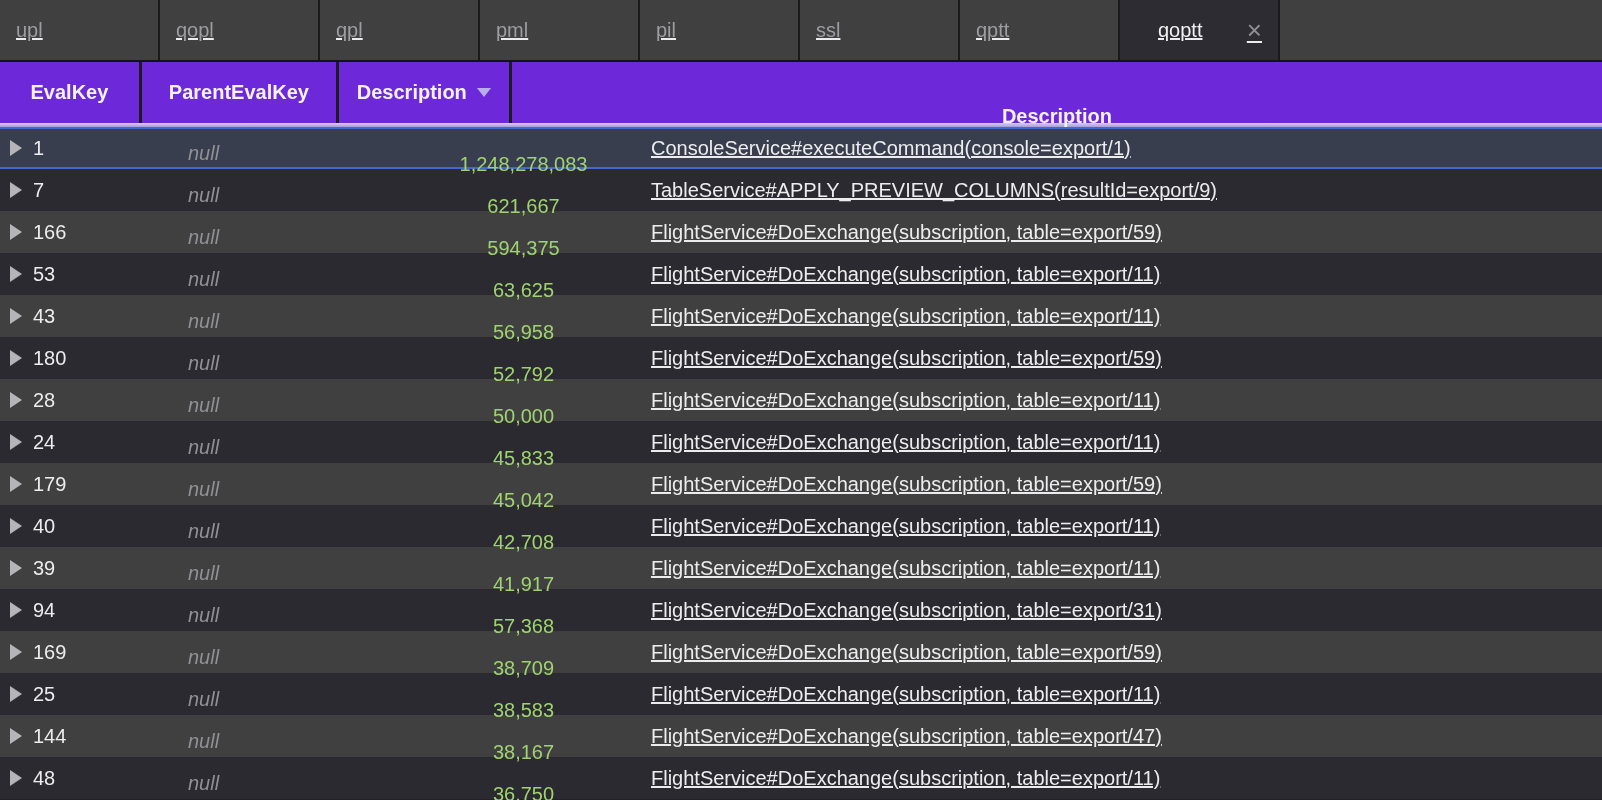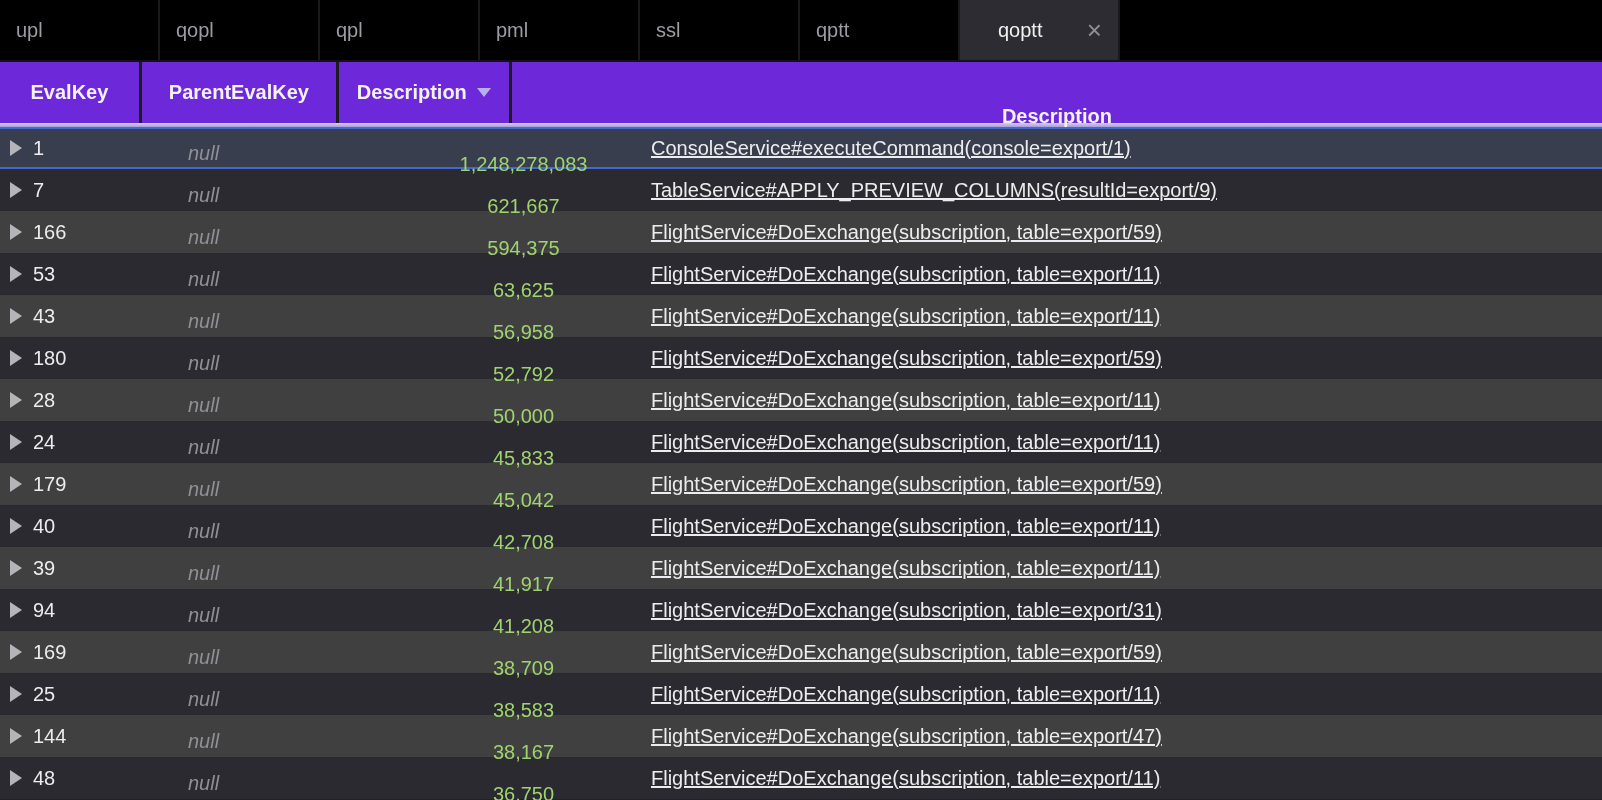--- a/index.html
+++ b/index.html
@@ -8,22 +8,23 @@
     background:#232327;
     font-family:"Liberation Sans", sans-serif;
     color:#ececee;
   }
 
   
   .tabbar {
     height:62px;
     display:flex;
     align-items:stretch;
-    background:#000000;
+    background:#404040;
     border-bottom:2px solid #141416;
+    text-decoration:underline;
   }
   .tab {
     width:160px;
     display:flex;
     align-items:center;
     padding-left:16px;
     font-size:20px;
     color:#9c9ca2;
     border-right:2px solid #1a1a1d;
     cursor:default;
@@ -140,20 +141,24 @@
   </div>
     <div class="tab">
     <span>qpl</span>
 
   </div>
     <div class="tab">
     <span>pml</span>
 
   </div>
     <div class="tab">
+    <span>pil</span>
+
+  </div>
+    <div class="tab">
     <span>ssl</span>
 
   </div>
     <div class="tab">
     <span>qptt</span>
 
   </div>
     <div class="tab active">
     <span>qoptt</span>
     <span class="close">×</span>
@@ -277,21 +282,21 @@
     <div class="cell c-parent">null</div>
     <div class="cell c-usage">41,917</div>
     <div class="cell c-desc">FlightService#DoExchange(subscription, table=export/11)</div>
   </div>
     <div class="row dark">
     <div class="cell c-eval">
       <span class="expand-tri"></span>
       <span>94</span>
     </div>
     <div class="cell c-parent">null</div>
-    <div class="cell c-usage">41,208</div>
+    <div class="cell c-usage">57,368</div>
     <div class="cell c-desc">FlightService#DoExchange(subscription, table=export/31)</div>
   </div>
     <div class="row light">
     <div class="cell c-eval">
       <span class="expand-tri"></span>
       <span>169</span>
     </div>
     <div class="cell c-parent">null</div>
     <div class="cell c-usage">38,709</div>
     <div class="cell c-desc">FlightService#DoExchange(subscription, table=export/59)</div>

